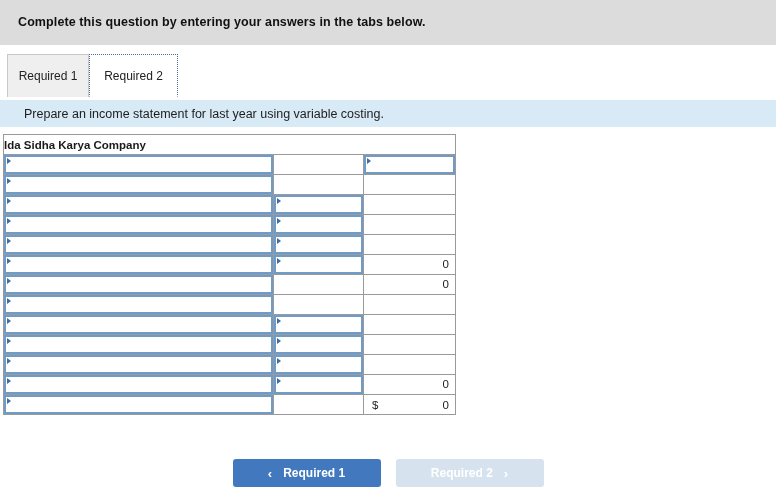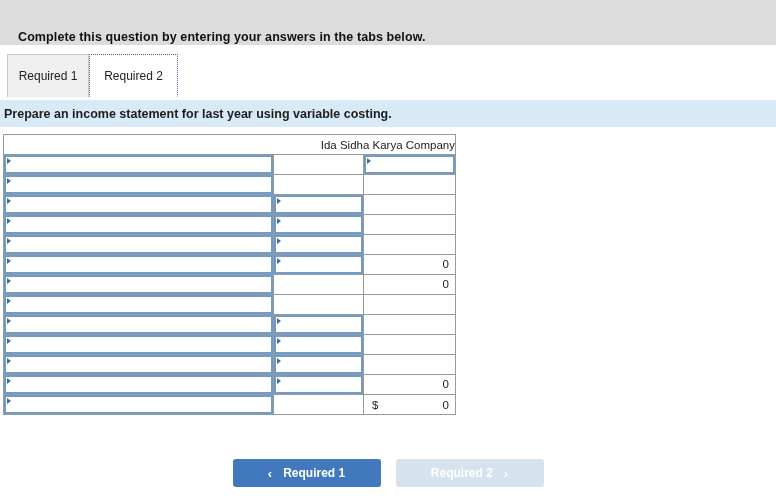--- a/index.html
+++ b/index.html
@@ -16,21 +16,21 @@
     overflow: hidden;
   }
 
   
   .banner {
     background: #dcdcdc;
     height: 45px;
     box-sizing: border-box;
     padding: 0 0 0 18px;
     display: flex;
-    align-items: flex-end;
+    align-items: center;
     border-bottom: 1px solid #dcdcdc;
   }
   .banner-text {
     font-size: 12.5px;
     font-weight: bold;
     color: #111111;
     letter-spacing: 0.1px;
   }
 
   
@@ -68,25 +68,24 @@
     border-bottom: 1px solid #ffffff;
     z-index: 3;
   }
 
   
   .prompt {
     background: #d7eaf6;
     height: 27px;
     display: flex;
     align-items: center;
-    padding-left: 4px;
+    padding-left: 24px;
     box-sizing: border-box;
     font-size: 12.5px;
     color: #1d1d1d;
-    font-weight: bold;
   }
 
   
   .sheet-wrap {
     padding: 7px 0 0 3px;
   }
   table.sheet {
     border-collapse: collapse;
     table-layout: fixed;
     width: 452px;
@@ -96,22 +95,22 @@
     height: 19px;
     padding: 0;
     margin: 0;
     border: 1px solid #9a9a9a;
     background: #ffffff;
     font-size: 11.5px;
     vertical-align: middle;
   }
   td.hdr {
     background: #7dade0;
-    text-align: right;
-    font-weight: normal;
+    text-align: left;
+    font-weight: bold;
     font-size: 11.5px;
     color: #1b1b1b;
     height: 20px;
     border: 1px solid #6c97c4;
   }
 
   
   .cellbox {
     position: relative;
     box-sizing: border-box;

